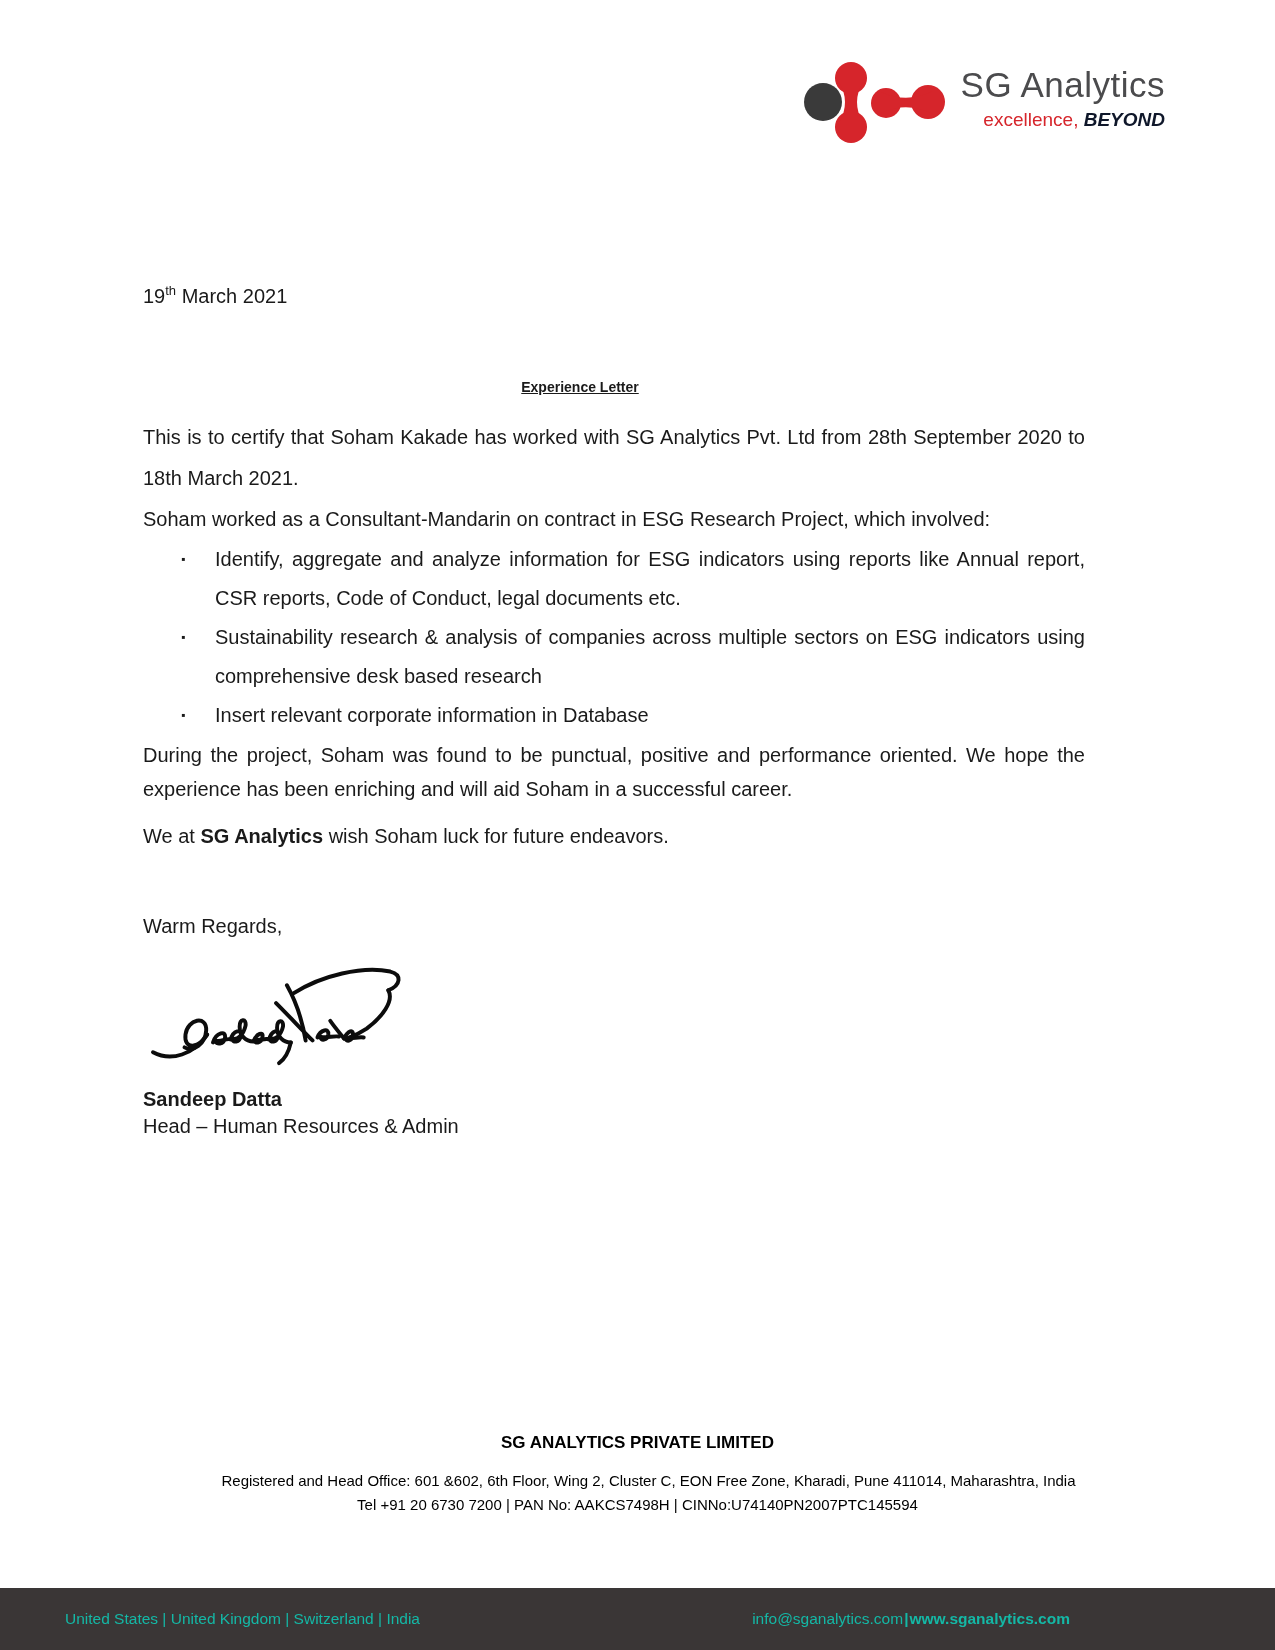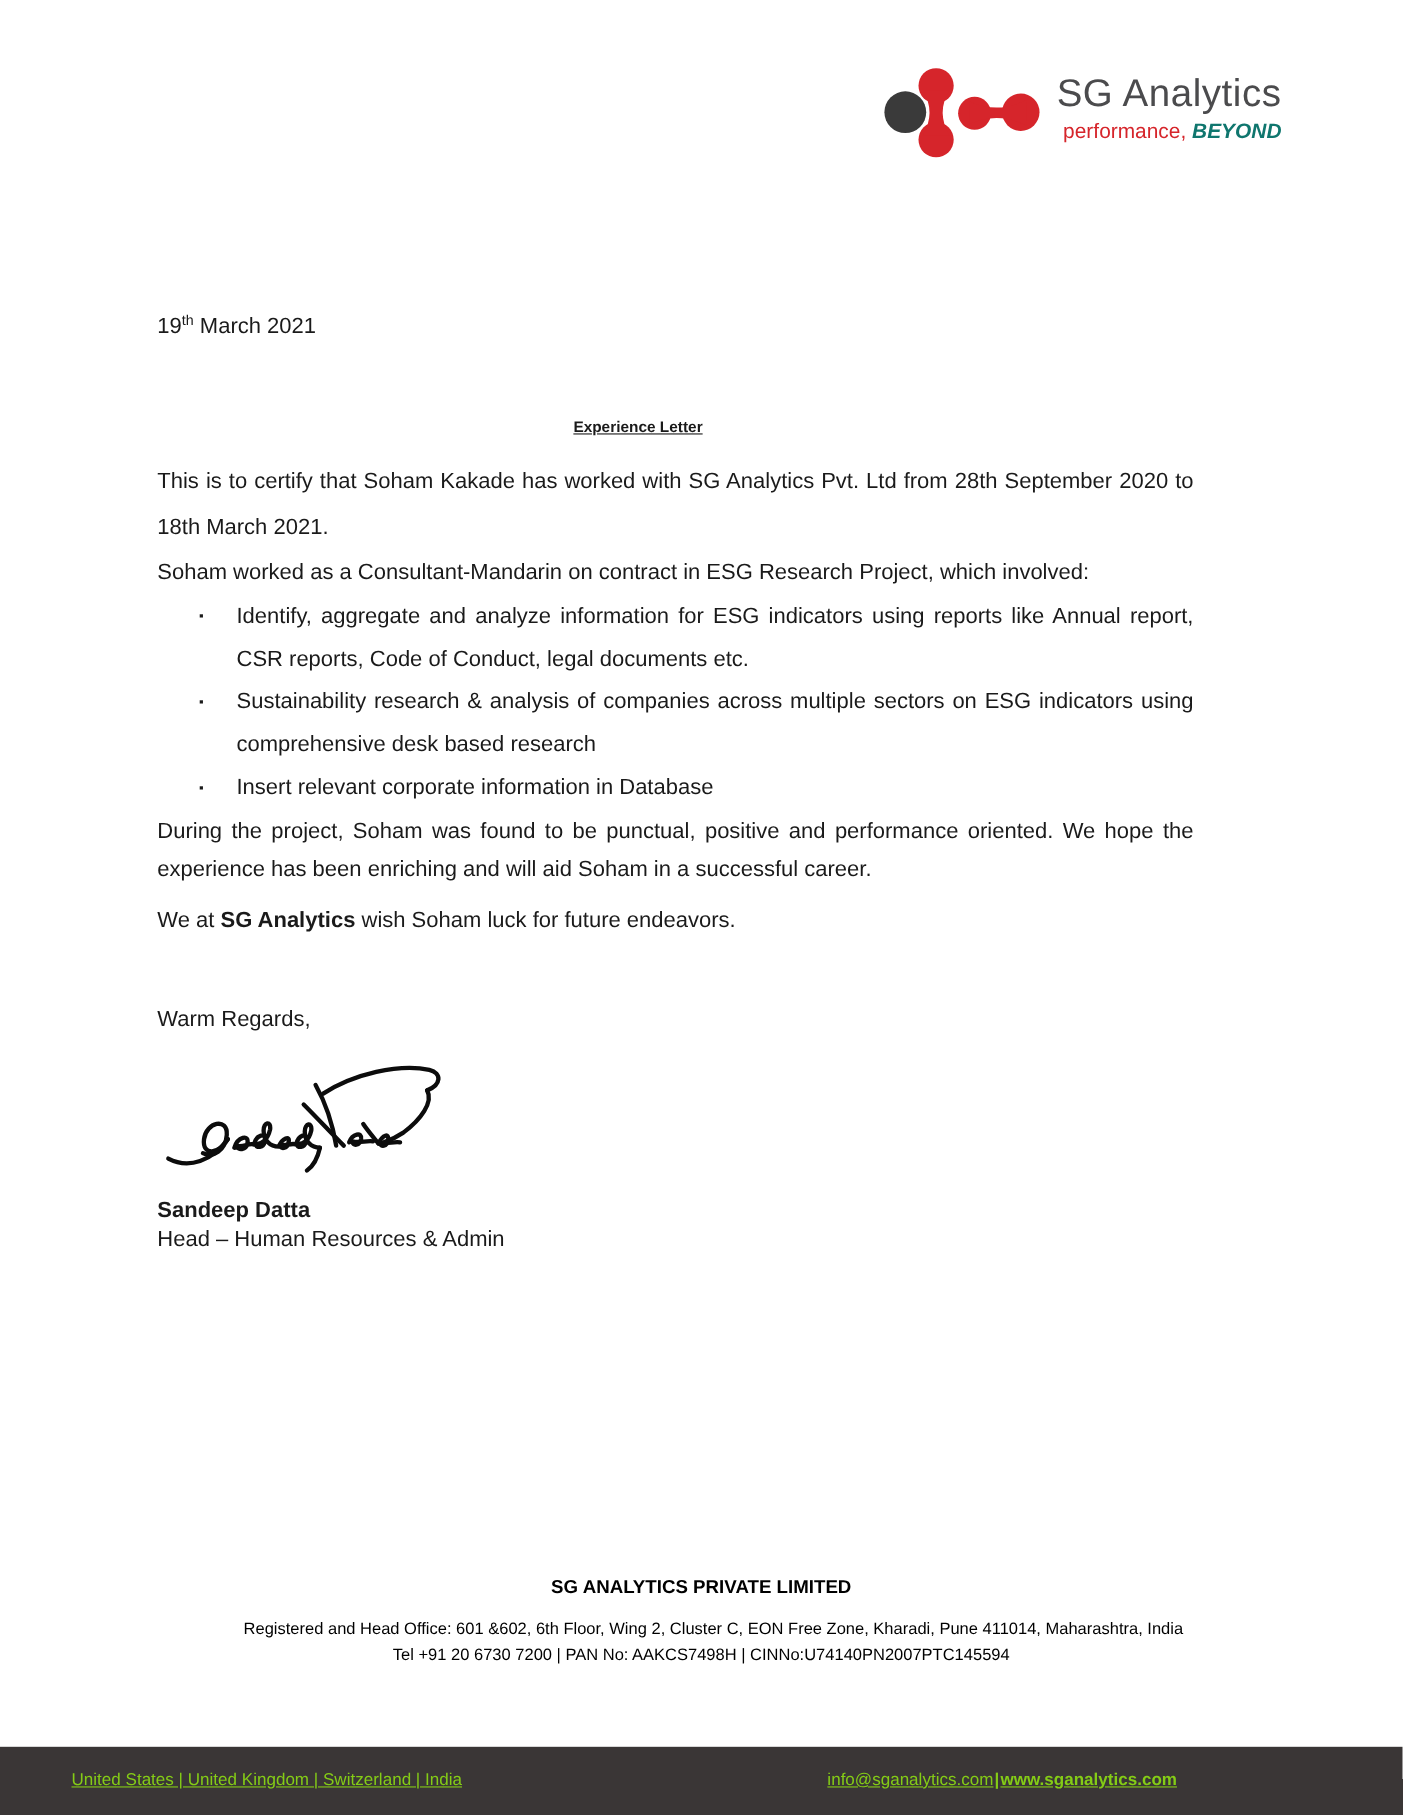--- a/index.html
+++ b/index.html
@@ -20,21 +20,21 @@
     display: flex; align-items: flex-start;
   }
   .logo-mark { width: 190px; height: 100px; }
   .logo-text { display: flex; flex-direction: column; align-items: flex-end; margin-left: 8px; margin-top: 16px; }
   .brand-name {
     font-size: 35px; font-weight: 300; letter-spacing: 0.5px;
     color: #4b4b4d; line-height: 1.1; white-space: nowrap;
   }
   .tagline { font-size: 19px; margin-top: 4px; white-space: nowrap; }
   .tagline .t-reg { color: #d6252b; font-weight: 400; }
-  .tagline .t-bold { color: #0f766e; font-weight: 700; font-style: italic; }
+  .tagline .t-bold { color: #0f172a; font-weight: 700; font-style: italic; }
 
   
   .content {
     position: absolute; left: 143px; width: 942px; top: 283px;
     font-size: 20px;
   }
   .date-line { font-size: 20px; }
   .date-line sup { font-size: 13px; vertical-align: super; }
   .heading {
     text-align: center; font-weight: 700; text-decoration: underline;
@@ -61,25 +61,24 @@
   .footer-block {
     position: absolute; left: 0; right: 0; top: 1433px;
     text-align: center; color: #000000;
   }
   .footer-company { font-weight: 700; font-size: 17px; margin-bottom: 16px; }
   .footer-address { font-size: 15px; line-height: 24px; margin-left: 22px; }
   .footer-contact { font-size: 15px; line-height: 24px; }
 
   .bottom-bar {
     position: absolute; left: 0; right: 0; bottom: 0; height: 62px;
-    background: #3a3636; color: #84cc16;
+    background: #3a3636; color: #14b8a6;
     display: flex; align-items: center; justify-content: space-between;
     padding-left: 65px; padding-right: 205px;
     font-size: 15.5px;
-    text-decoration: underline;
   }
   .bar-right .sep { font-weight: 700; padding: 0 1px; }
   .bar-right .site { font-weight: 700; }
 </style>
 </head>
 <body>
 
 <div class="page">
 
   <div class="logo-block">
@@ -88,21 +87,21 @@
       <circle cx="88" cy="28" r="16" fill="#d6252b"></circle>
       <circle cx="88" cy="77" r="16" fill="#d6252b"></circle>
       <path d="M76,32 Q88,52 76,73 L100,73 Q88,52 100,32 Z" fill="#d6252b"></path>
       <circle cx="123" cy="53" r="15" fill="#d6252b"></circle>
       <circle cx="165" cy="52" r="17" fill="#d6252b"></circle>
       <path d="M118,42 Q144,54 170,41 L170,64 Q144,51 118,63 Z" fill="#d6252b"></path>
     </svg>
     <div class="logo-text">
       <div class="brand-name">SG Analytics</div>
       <div class="tagline">
-        <span class="t-reg">performance,</span>
+        <span class="t-reg">excellence,</span>
         <span class="t-bold">BEYOND</span>
       </div>
     </div>
   </div>
 
   <div class="content">
     <div class="date-line">
       <span>19</span><sup>th</sup>
       <span>March  2021</span>
     </div>

